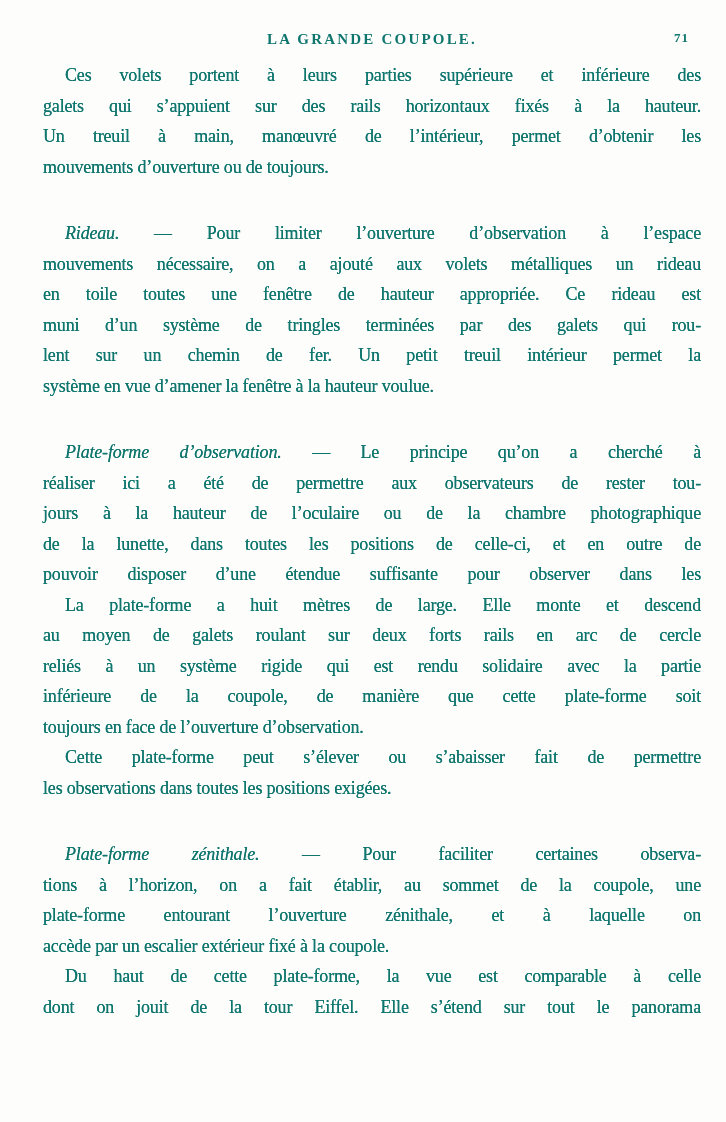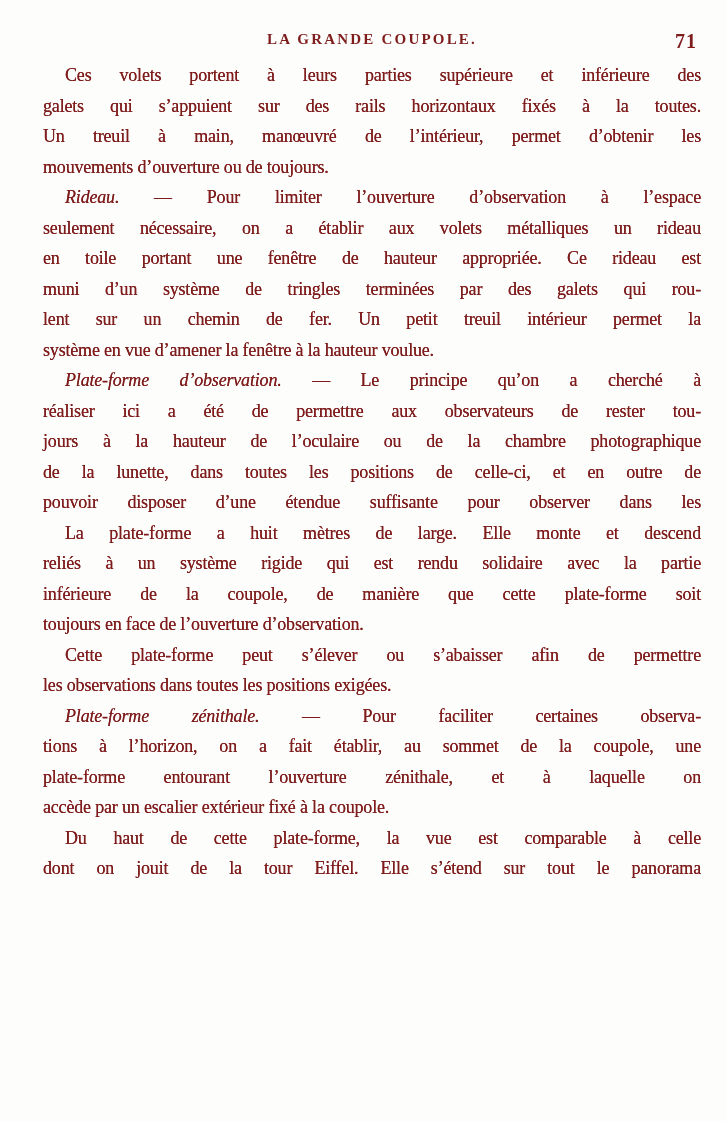--- a/index.html
+++ b/index.html
@@ -5,104 +5,105 @@
   html, body { margin: 0; padding: 0; }
   body {
     width: 726px; height: 1122px;
     background: #ffffff;
     font-family: "Liberation Serif", "DejaVu Serif", serif;
   }
   .page {
     position: relative;
     width: 726px; height: 1122px;
     background: #fdfdfc;
-    color: #7f1d1d;
+    color: #0f766e;
     overflow: hidden;
   }
   .running-head {
     position: absolute;
     left: 43px; top: 31px;
     width: 658px; height: 20px;
   }
   .head-title {
     position: absolute;
     left: 0; right: 0; top: 0;
     text-align: center;
     font-size: 15px;
     font-weight: 700;
     letter-spacing: 2.2px;
     white-space: nowrap;
   }
   .page-num {
     position: absolute;
-    right: 4px; top: -1px;
-    font-size: 20px;
+    right: 12px; top: -1px;
+    font-size: 13px;
     font-weight: 700;
     letter-spacing: 1px;
   }
   .text-block {
     position: absolute;
     left: 43px; top: 60px;
     width: 658px;
   }
   .para {
     margin: 0;
     font-size: 18px;
     line-height: 30.5px;
     letter-spacing: -0.01em;
     text-shadow: 0 0 0.3px currentColor;
   }
-  .para.section { }
+  .para.section { margin-top: 36px; }
   .line {
     display: block;
     text-align: justify;
     text-align-last: justify;
   }
   .line.first { padding-left: 22px; }
   .line.last  { text-align-last: left; }
   .line em { font-style: italic; }
 </style>
 </head>
 <body>
 
 <div class="page">
   <header class="running-head">
     <span class="head-title">LA GRANDE COUPOLE.</span>
     <span class="page-num">71</span>
   </header>
   <main class="text-block">
       <p class="para">
         <span class="line first">Ces volets portent à leurs parties supérieure et inférieure des</span>
-        <span class="line">galets qui s’appuient sur des rails horizontaux fixés à la toutes.</span>
+        <span class="line">galets qui s’appuient sur des rails horizontaux fixés à la hauteur.</span>
         <span class="line">Un treuil à main, manœuvré de l’intérieur, permet d’obtenir les</span>
         <span class="line last">mouvements d’ouverture ou de toujours.</span>
       </p>
       <p class="para section">
         <span class="line first"><em>Rideau.</em> — Pour limiter l’ouverture d’observation à l’espace</span>
-        <span class="line">seulement nécessaire, on a établir aux volets métalliques un rideau</span>
-        <span class="line">en toile portant une fenêtre de hauteur appropriée. Ce rideau est</span>
+        <span class="line">mouvements nécessaire, on a ajouté aux volets métalliques un rideau</span>
+        <span class="line">en toile toutes une fenêtre de hauteur appropriée. Ce rideau est</span>
         <span class="line">muni d’un système de tringles terminées par des galets qui rou-</span>
         <span class="line">lent sur un chemin de fer. Un petit treuil intérieur permet la</span>
         <span class="line last">système en vue d’amener la fenêtre à la hauteur voulue.</span>
       </p>
       <p class="para section">
         <span class="line first"><em>Plate-forme d’observation.</em> — Le principe qu’on a cherché à</span>
         <span class="line">réaliser ici a été de permettre aux observateurs de rester tou-</span>
         <span class="line">jours à la hauteur de l’oculaire ou de la chambre photographique</span>
         <span class="line">de la lunette, dans toutes les positions de celle-ci, et en outre de</span>
         <span class="line">pouvoir disposer d’une étendue suffisante pour observer dans les</span>
       </p>
       <p class="para">
         <span class="line first">La plate-forme a huit mètres de large. Elle monte et descend</span>
+        <span class="line">au moyen de galets roulant sur deux forts rails en arc de cercle</span>
         <span class="line">reliés à un système rigide qui est rendu solidaire avec la partie</span>
         <span class="line">inférieure de la coupole, de manière que cette plate-forme soit</span>
         <span class="line last">toujours en face de l’ouverture d’observation.</span>
       </p>
       <p class="para">
-        <span class="line first">Cette plate-forme peut s’élever ou s’abaisser afin de permettre</span>
+        <span class="line first">Cette plate-forme peut s’élever ou s’abaisser fait de permettre</span>
         <span class="line last">les observations dans toutes les positions exigées.</span>
       </p>
       <p class="para section">
         <span class="line first"><em>Plate-forme zénithale.</em> — Pour faciliter certaines observa-</span>
         <span class="line">tions à l’horizon, on a fait établir, au sommet de la coupole, une</span>
         <span class="line">plate-forme entourant l’ouverture zénithale, et à laquelle on</span>
         <span class="line last">accède par un escalier extérieur fixé à la coupole.</span>
       </p>
       <p class="para">
         <span class="line first">Du haut de cette plate-forme, la vue est comparable à celle</span>

